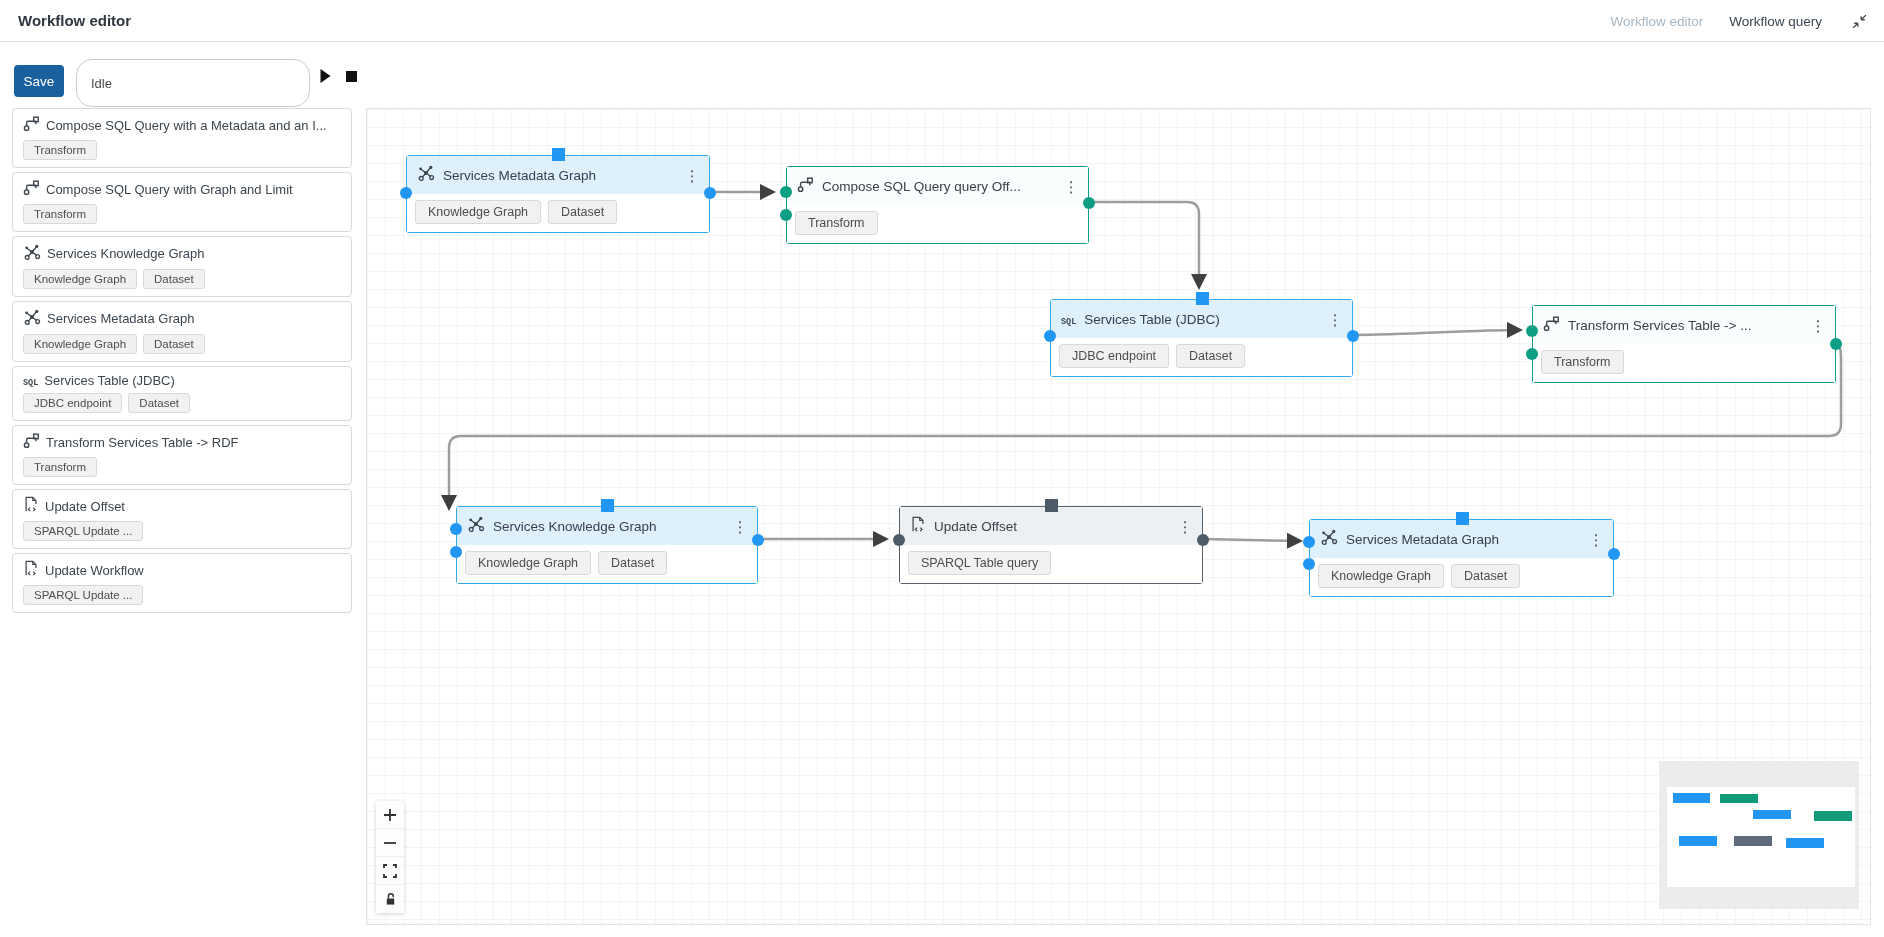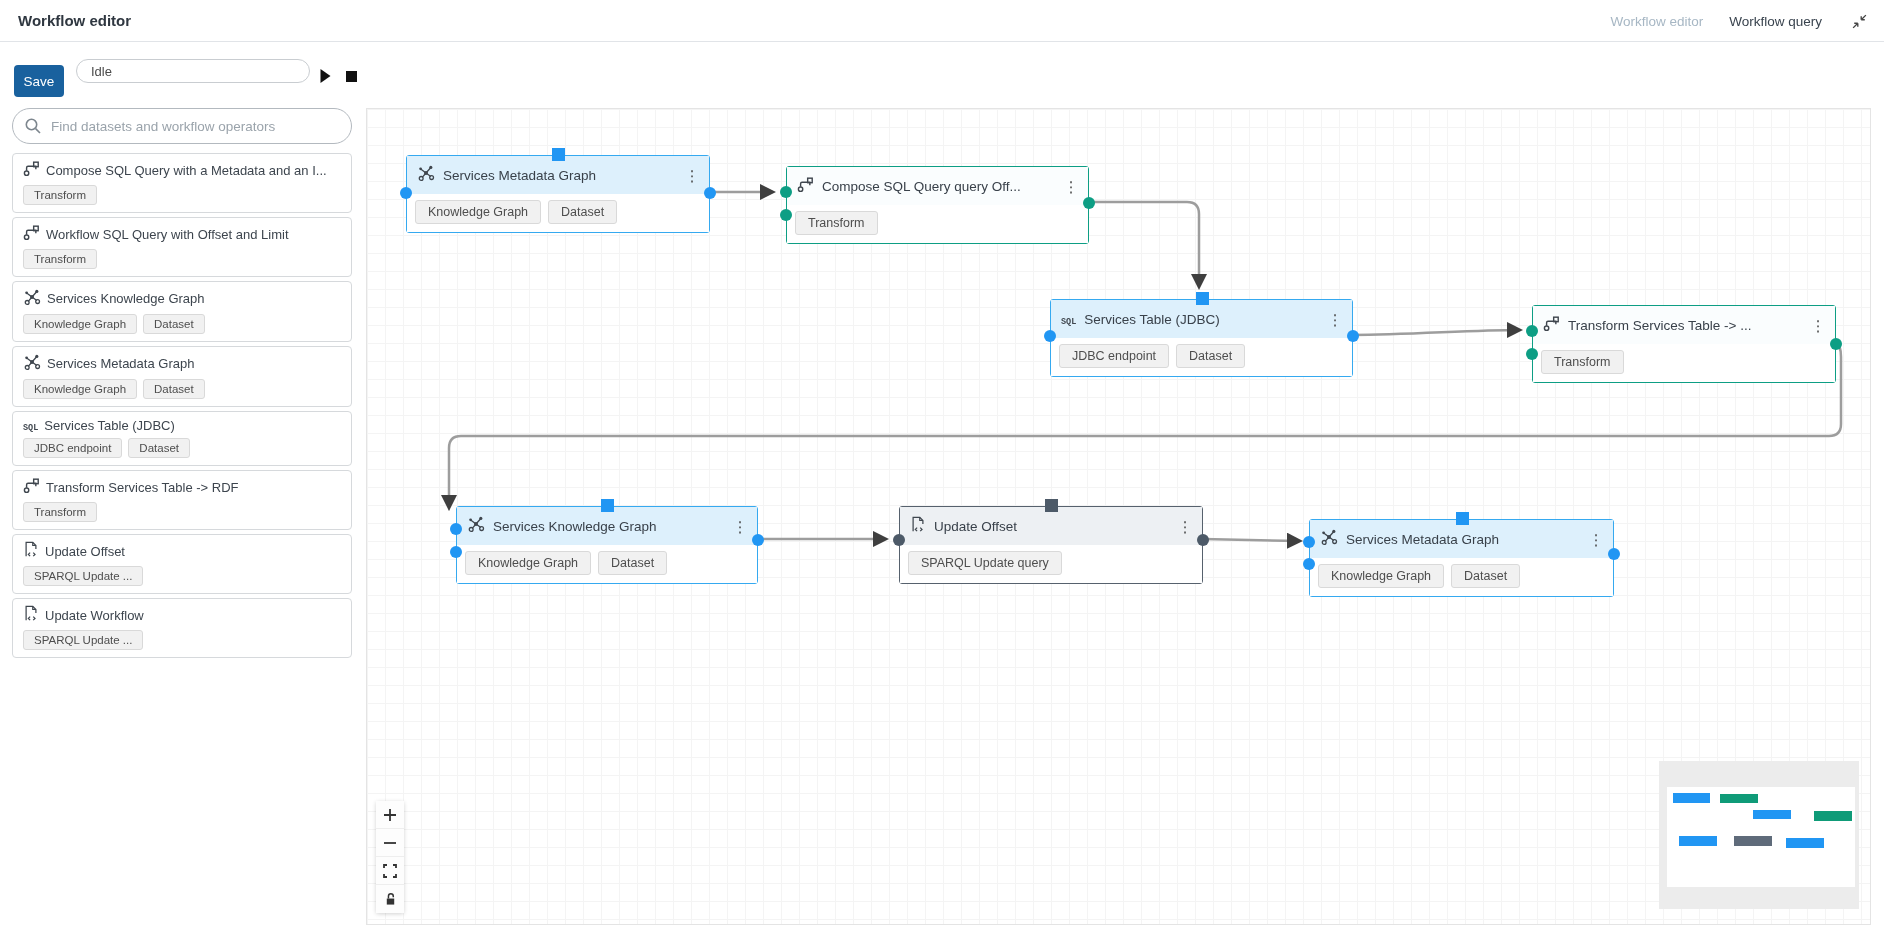--- a/index.html
+++ b/index.html
@@ -13,21 +13,21 @@
   .header-right { position:absolute; right:14px; top:0; height:42px; display:flex; align-items:center; gap:26px; }
   .nav-link { font-size:13.5px; cursor:pointer; }
   .nav-link.disabled { color:#a7b7c4; cursor:default; }
   .nav-link.active { color:#39434e; }
   .collapse-btn { width:22px; height:22px; cursor:pointer; display:flex; align-items:center; justify-content:center; }
 
   
   .toolbar { position:absolute; left:0; top:43px; width:1884px; height:56px; background:#fff; }
   .save-btn { position:absolute; left:14px; top:22px; width:50px; height:32px; background:#19619e;
     color:#fff; border:none; border-radius:4px; font-size:13.5px; font-family:inherit; cursor:pointer; }
-  .status-input { position:absolute; left:76px; top:16px; width:234px; height:24px;
+  .status-input { position:absolute; left:76px; top:16px; width:234px; height:48px;
     border:1px solid #c9cdd1; border-radius:16px; padding:0 14px; font-size:13px; color:#4a4a4a;
     font-family:inherit; outline:none; background:#fff; }
   .run-btn, .stop-btn { position:absolute; top:22px; width:22px; height:22px; background:none; border:none;
     cursor:pointer; display:flex; align-items:center; justify-content:center; }
   .run-btn { left:314px; } .stop-btn { left:340px; }
 
   
   .sidebar { position:absolute; left:12px; top:108px; width:340px; }
   .search-box { position:relative; width:340px; height:36px; border:1px solid #b3b9bf; border-radius:18px;
     background:#fff; margin-bottom:9px; }
@@ -111,29 +111,20 @@
       </svg>
   </button>
   <button class="stop-btn">
     <svg width="11" height="11" viewBox="0 0 11 11">
         <rect width="11" height="11" fill="#111"></rect>
       </svg>
   </button>
 </div>
 
 <div class="sidebar">
-  <div class="search-box">
-    <span class="search-icon">
-      <svg width="18" height="18" viewBox="0 0 18 18" fill="none" stroke="#7d868e" stroke-width="1.6">
-        <circle cx="7.5" cy="7.5" r="5.2"></circle>
-          <path d="M11.6 11.6 L16 16"></path>
-      </svg>
-    </span>
-    <input placeholder="Find datasets and workflow operators" style="">
-  </div>
   <div id="sidebar-list">
       <div class="op-card">
         <div class="op-card-title">
           <span><svg width="17" height="17" viewBox="0 0 18 18" fill="none" stroke="#3f464e" stroke-width="1.5">
               <circle cx="3.8" cy="14" r="2.3"></circle>
               <rect x="11.3" y="2.3" width="4.8" height="4.8"></rect>
               <path d="M3.8 11.5 V8.2 Q3.8 6.6 5.4 6.6 H13.6 V9.8"></path>
             </svg></span>
           <span>Compose SQL Query with a Metadata and an I...</span>
         </div>
@@ -141,21 +132,21 @@
           <span class="chip">Transform</span>
         </div>
       </div>
       <div class="op-card">
         <div class="op-card-title">
           <span><svg width="17" height="17" viewBox="0 0 18 18" fill="none" stroke="#3f464e" stroke-width="1.5">
               <circle cx="3.8" cy="14" r="2.3"></circle>
               <rect x="11.3" y="2.3" width="4.8" height="4.8"></rect>
               <path d="M3.8 11.5 V8.2 Q3.8 6.6 5.4 6.6 H13.6 V9.8"></path>
             </svg></span>
-          <span>Workflow SQL Query with Offset and Limit</span>
+          <span>Compose SQL Query with Graph and Limit</span>
         </div>
         <div class="op-tags">
           <span class="chip">Transform</span>
         </div>
       </div>
       <div class="op-card">
         <div class="op-card-title">
           <span><svg width="18" height="18" viewBox="0 0 18 18">
               <g stroke="#3f464e" stroke-width="1.3">
                 <path d="M9 9 L4 5.2 M9 9 L13.4 4 M9 9 L13.8 12.6 M9 9 L5.2 13.4" fill="none"></path>
@@ -361,21 +352,21 @@
         <div class="node-header">
           <span><svg width="16" height="17" viewBox="0 0 18 19" fill="none" stroke="#3f464e" stroke-width="1.4">
               <path d="M3.5 17 V1.5 H11 L14.5 5 V9"></path>
               <path d="M11 1.5 V5 H14.5"></path>
               <path d="M8 13 L6 15 L8 17 M11.5 13 L13.5 15 L11.5 17"></path>
             </svg></span>
           <span class="node-title">Update Offset</span>
           <span class="node-menu">⋮</span>
         </div>
         <div class="node-body">
-          <span class="chip">SPARQL Update query</span>
+          <span class="chip">SPARQL Table query</span>
         </div>
         <span class="h-circle" style="left: -7px; top: 27px;"></span>
         <span class="h-circle" style="right: -7px; top: 27px;"></span>
         <span class="h-square" style="left: 145px;"></span>
       </div>
       <div class="node kind-blue" style="left: 942px; top: 410px; width: 305px;">
         <div class="node-header">
           <span><svg width="18" height="18" viewBox="0 0 18 18">
               <g stroke="#3f464e" stroke-width="1.3">
                 <path d="M9 9 L4 5.2 M9 9 L13.4 4 M9 9 L13.8 12.6 M9 9 L5.2 13.4" fill="none"></path>

